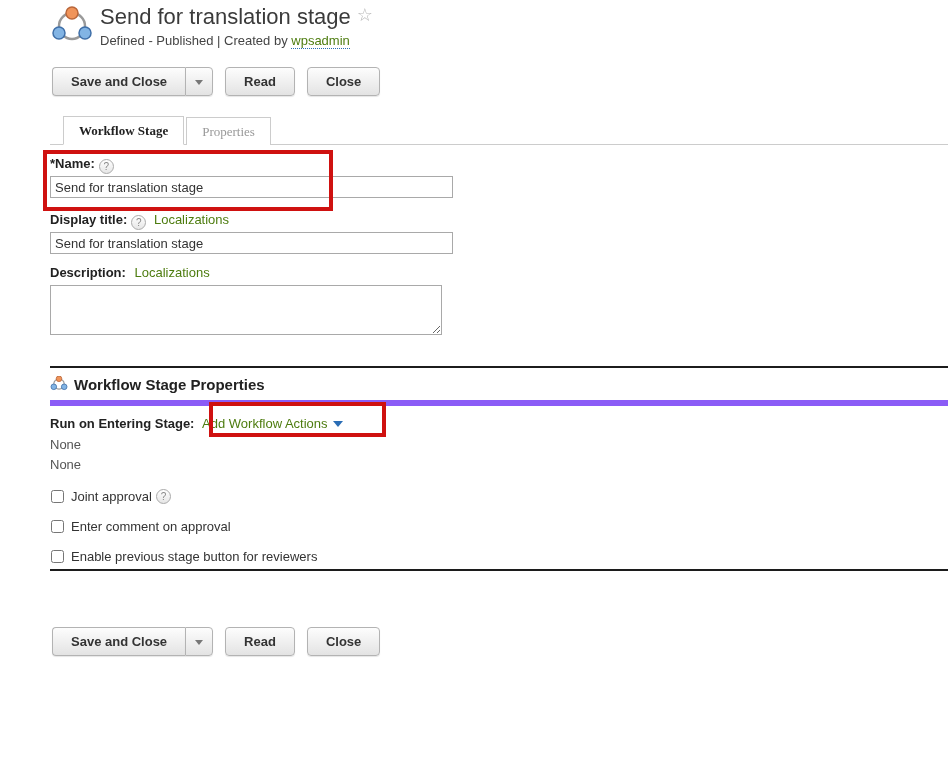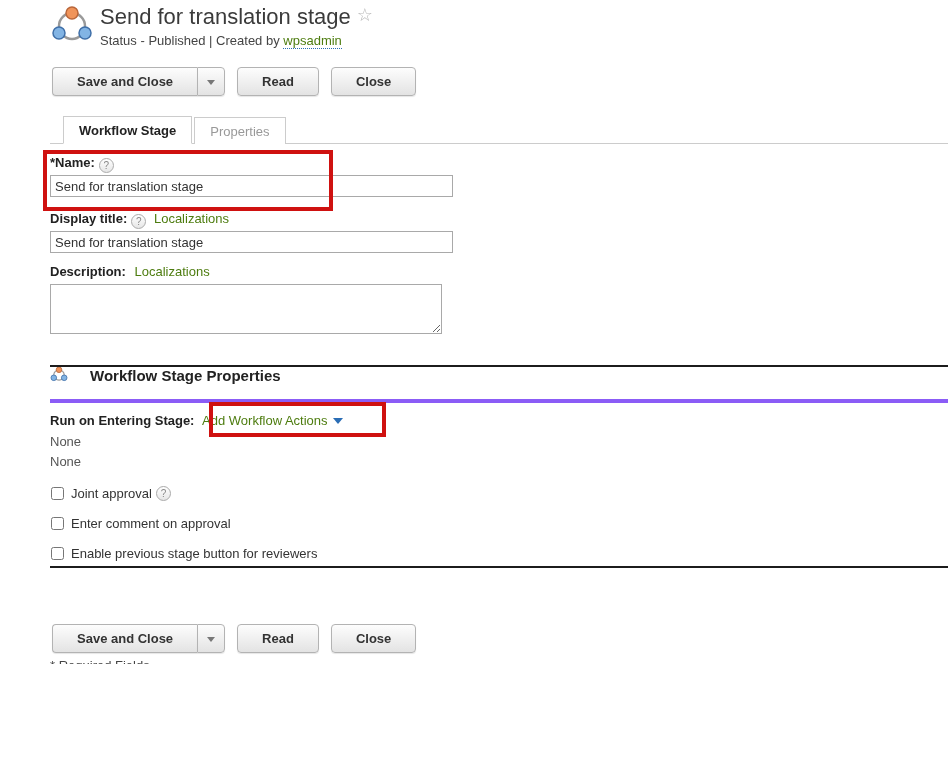--- a/index.html
+++ b/index.html
@@ -17,48 +17,48 @@
   .status-line { font-size: 13px; color: #444; margin-top: 3px; }
   a.link { color: #4d7c0f; text-decoration: none; cursor: pointer; }
   a.dotted { border-bottom: 1px dotted #2a6db5; }
 
   
   .toolbar { display: flex; align-items: center; margin: 18px 0 0 2px; height: 30px; }
   .btn, .split-main, .split-caret {
     background: linear-gradient(#fdfdfd, #e3e3e3);
     border: 1px solid #b3b3b3; color: #333; font-weight: bold; font-size: 13px;
     font-family: "Liberation Sans", sans-serif;
-    padding: 6px 24px; cursor: pointer; box-shadow: 0 1px 1px rgba(0,0,0,0.10);
+    padding: 6px 18px; cursor: pointer; box-shadow: 0 1px 1px rgba(0,0,0,0.10);
   }
   .btn { border-radius: 4px; margin-right: 12px; }
   .split { display: flex; margin-right: 12px; }
   .split-main { border-radius: 4px 0 0 4px; border-right: none; }
   .split-caret { border-radius: 0 4px 4px 0; padding: 6px 9px; }
   .caret-down { display: inline-block; width: 0; height: 0; border-left: 4px solid transparent; border-right: 4px solid transparent; border-top: 5px solid #777; vertical-align: middle; }
 
   
-  .tabs { display: flex; align-items: flex-end; margin-top: 19px; border-bottom: 1px solid #ccc; padding-left: 13px; }
+  .tabs { display: flex; align-items: flex-end; margin-top: 19px; border-bottom: 1px solid #ccc; padding-left: 13px; font-family: Liberation Serif, serif; }
   .tab { padding: 6px 15px 5px 15px; border: 1px solid #ccc; border-bottom: none; background: #fff; margin-bottom: 0; position: relative; top: 1px; cursor: pointer; }
   .tab.active { font-weight: bold; color: #222; border-bottom: 1px solid #fff; z-index: 2; }
   .tab.inactive { color: #999; margin-left: 2px; }
 
   
   .form { margin-top: 10px; }
   .field-label-row { height: 18px; line-height: 18px; }
   .b { font-weight: bold; color: #222; }
   .help-icon { display: inline-block; width: 13px; height: 13px; line-height: 13px; border-radius: 50%; border: 1px solid #aaa; background: linear-gradient(#fff,#e6e6e6); color: #888; font-size: 10px; text-align: center; vertical-align: -2px; margin-left: 4px; }
   .text-input { display: block; width: 403px; height: 22px; border: 1px solid #a9a9a9; margin-top: 3px; padding: 0 4px; font-family: "Liberation Sans", sans-serif; font-size: 13px; color: #333; box-sizing: border-box; }
   .desc-area { display: block; width: 392px; height: 50px; border: 1px solid #a9a9a9; margin-top: 3px; resize: both; font-family: "Liberation Sans", sans-serif; font-size: 13px; box-sizing: border-box; }
   .grp-display { margin-top: 13px; }
   .grp-desc { margin-top: 10px; }
 
   
   .dark-rule { border: none; border-top: 2px solid #1c1c1c; margin: 31px 0 0 0; }
   .dark-rule2 { border: none; border-top: 2px solid #1c1c1c; margin: 4px 0 0 0; }
-  .sec-head { display: flex; height: 32px; border-bottom: 4px solid #8b5cf6; gap: 16px; }
+  .sec-head { display: flex; align-items: center; height: 32px; border-bottom: 6px solid #8b5cf6; }
   .sec-head .sec-icon { width: 18px; height: 16px; margin-right: 6px; }
   .sec-title { font-size: 15px; font-weight: bold; color: #222; }
 
   .run-row { margin-top: 9px; height: 18px; line-height: 18px; }
   .run-row2 { margin-top: 13px; height: 18px; line-height: 18px; }
   .none-val { color: #555; margin-top: 4px; height: 16px; line-height: 16px; }
   .blue-caret { display: inline-block; width: 0; height: 0; border-left: 5px solid transparent; border-right: 5px solid transparent; border-top: 6px solid #2a6db5; margin-left: 5px; vertical-align: 1px; }
 
   .cb-row { margin-top: 12px; height: 18px; display: flex; align-items: center; }
   .cb-row.first { margin-top: 14px; }
@@ -89,21 +89,21 @@
         <circle cx="22" cy="7" r="6" fill="#f0945a" stroke="#b9663a" stroke-width="1.5"></circle>
         <circle cx="9" cy="27" r="6" fill="#82b4e4" stroke="#3f6fa8" stroke-width="1.5"></circle>
         <circle cx="35" cy="27" r="6" fill="#82b4e4" stroke="#3f6fa8" stroke-width="1.5"></circle>
       </svg>
       <div class="hdr-text">
         <div class="page-title-row">
           <span class="page-title">Send for translation stage</span>
           <span class="star">☆</span>
         </div>
         <div class="status-line">
-          <span>Status - Published | Created by </span><a class="link dotted">wpsadmin</a>
+          <span>Defined - Published | Created by </span><a class="link dotted">wpsadmin</a>
         </div>
       </div>
     </div>
 
     <div class="toolbar">
       <div class="split">
         <button class="split-main">Save and Close</button>
         <button class="split-caret"><span class="caret-down"></span></button>
       </div>
       <button class="btn">Read</button>

